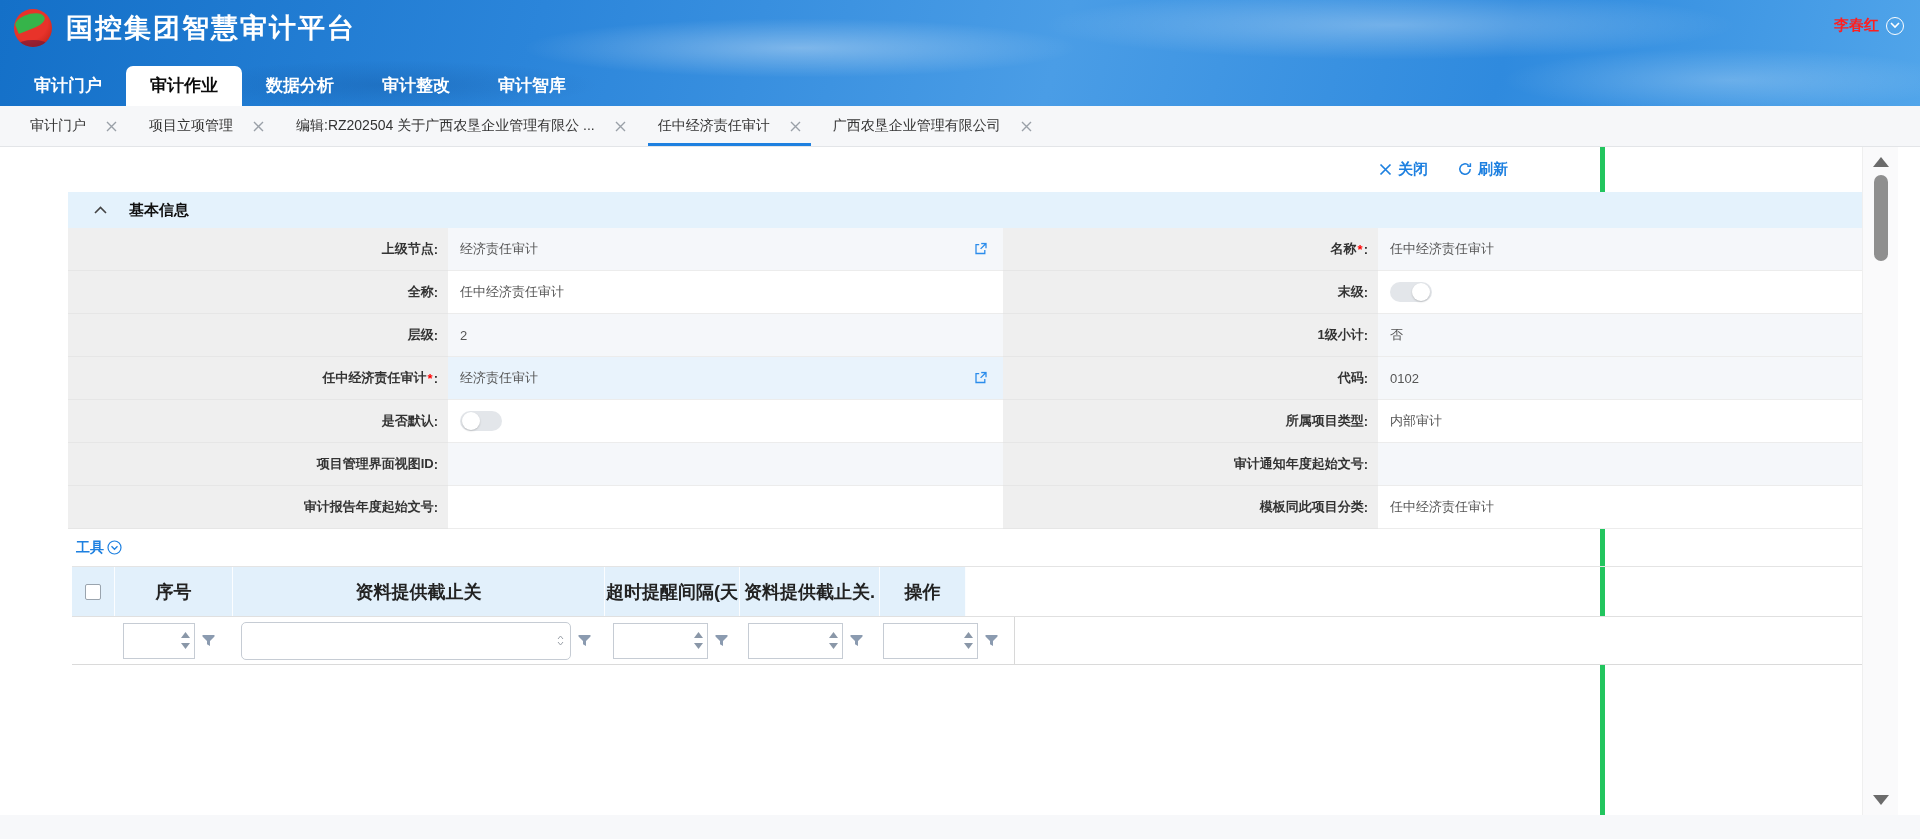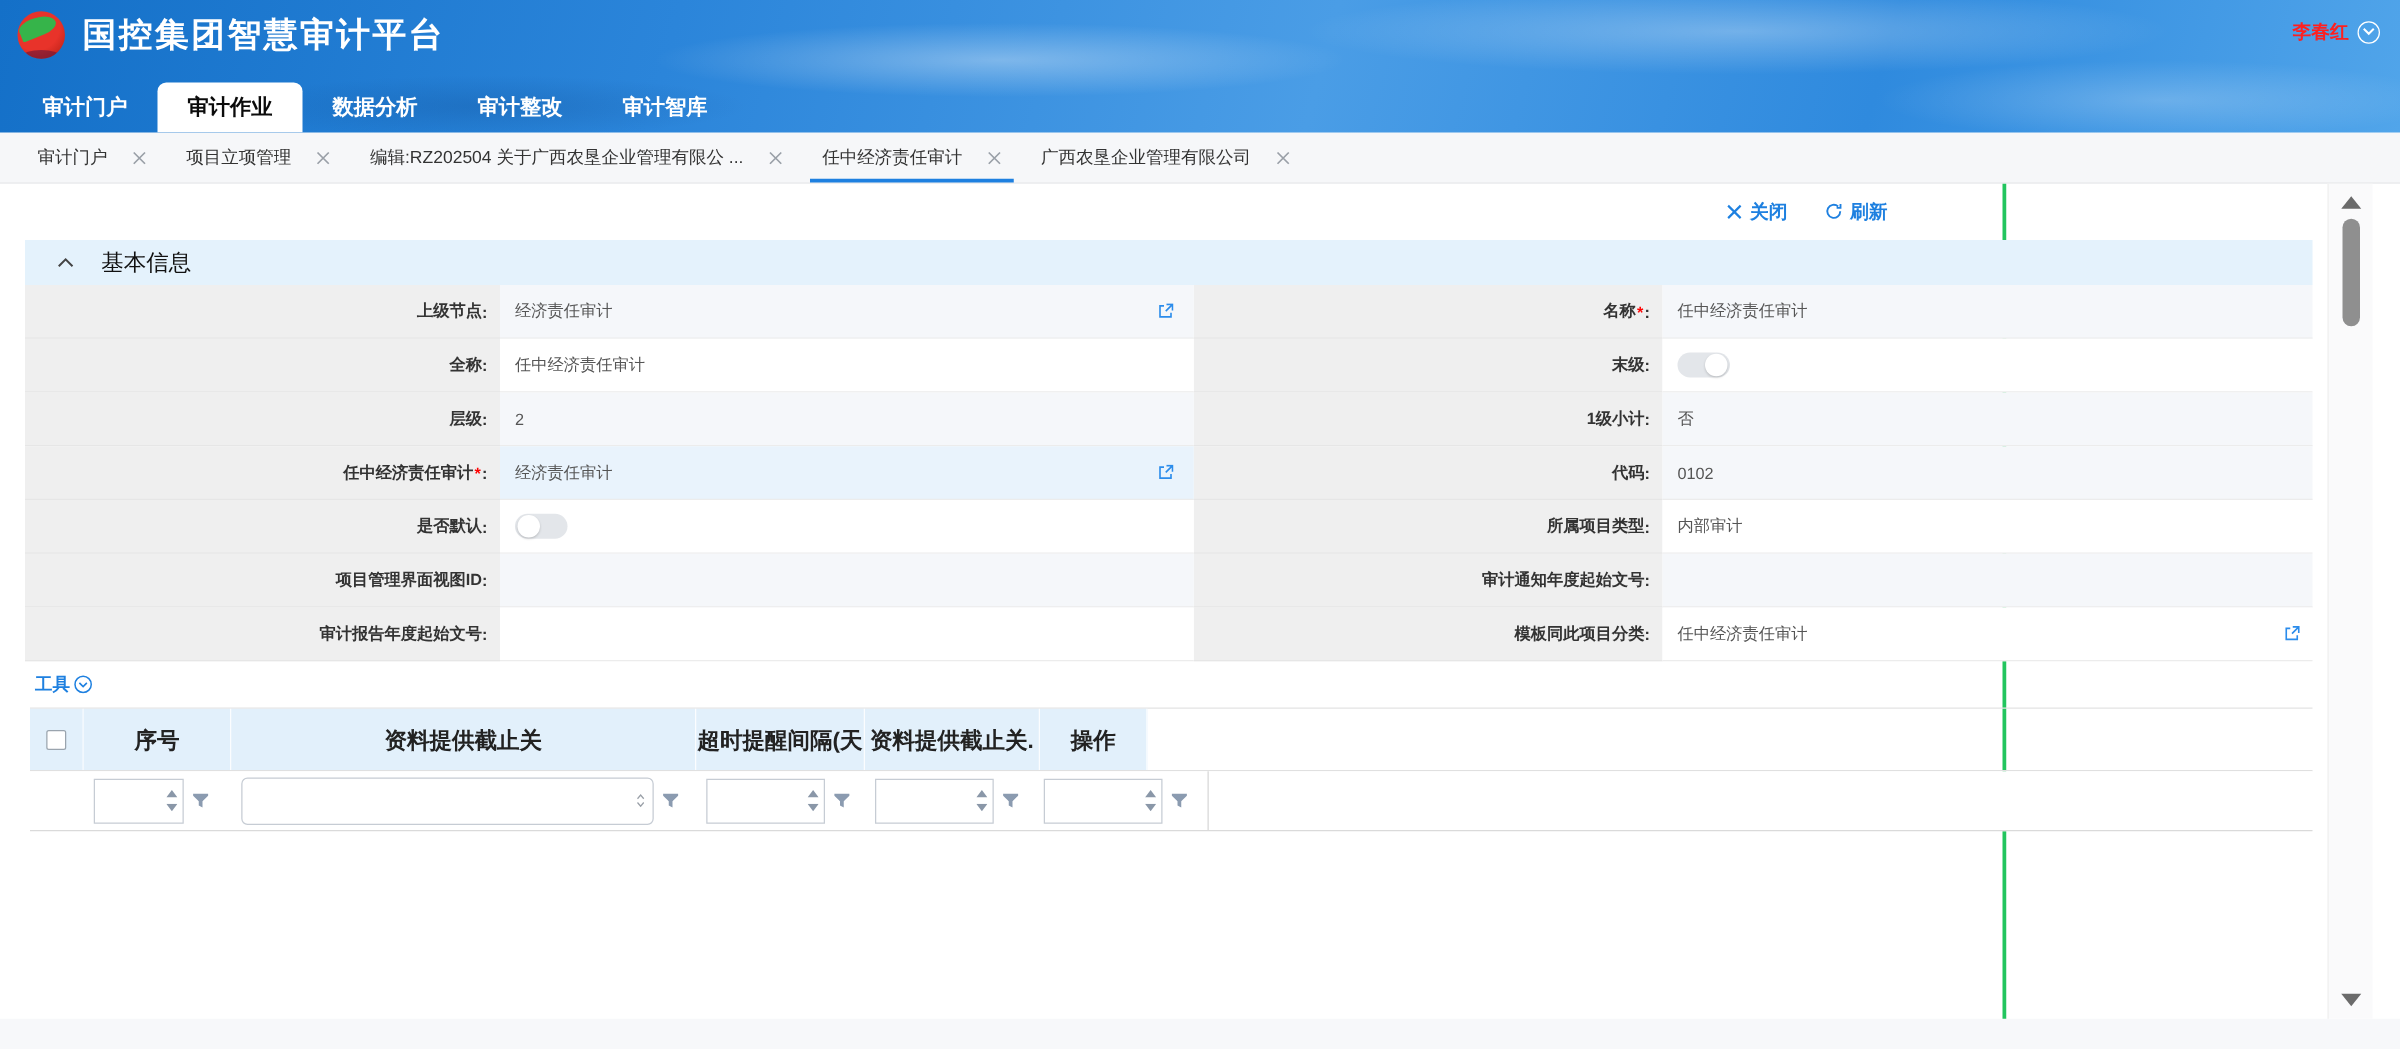--- a/index.html
+++ b/index.html
@@ -35,29 +35,29 @@
   
   .doc-tabs { height:41px; background:#f6f7f9; border-bottom:1px solid #e3e5e8;
     display:flex; align-items:stretch; padding-left:14px; }
   .doc-tab { display:flex; align-items:center; padding:0 16px; cursor:pointer; position:relative; }
   .doc-tab-label { font-size:14px; color:#333; white-space:nowrap; }
   .doc-tab-close { margin-left:20px; display:flex; align-items:center; }
   .doc-tab.active::after { content:""; position:absolute; left:6px; right:6px; bottom:0; height:3px; background:#1e80e0; }
 
   
   .main { position:relative; height:668px; background:#fff; }
-  .content { position:absolute; left:0; top:0; width:1605px; height:668px; border-right:3px solid #22c55e; }
+  .content { position:absolute; left:0; top:0; width:1605px; height:668px; border-right:5px solid #22c55e;padding-left:48px; }
   .page-actions { height:34px; display:flex; justify-content:flex-end; align-items:center;
     gap:30px; padding-right:92px; padding-top:10px; }
   .pa-btn { display:flex; align-items:center; gap:6px; color:#1e80e0; font-size:15px;
     font-weight:bold; cursor:pointer; }
 
   .section-header { margin:11px 2px 0 20px; width:1830px; height:36px; background:#e4f2fc;
     display:flex; align-items:center; gap:22px; padding-left:26px; cursor:pointer; }
-  .section-title { font-size:18px; font-weight:normal; color:#111; }
+  .section-title { font-size:15px; font-weight:bold; color:#111; }
 
   .form-grid { margin-left:20px; width:1830px; display:grid;
     grid-template-columns:380px 555px 375px 520px; }
   .cell { height:43px; display:flex; align-items:center; font-size:13px; }
   .cell.label { background:#efefef; justify-content:flex-end; padding-right:10px;
     color:#333; font-weight:bold; border-bottom:1px solid #e6e6e6; white-space:nowrap; }
   .cell.value { background:#fff; padding-left:12px; color:#555; position:relative;
     border-bottom:1px solid #ececec; }
   .cell.value.shaded { background:#f5f7fa; }
   .cell.value.highlight { background:#e9f3fc; }

